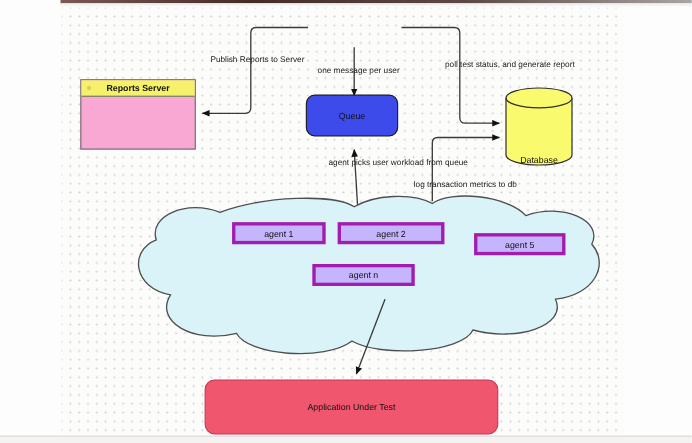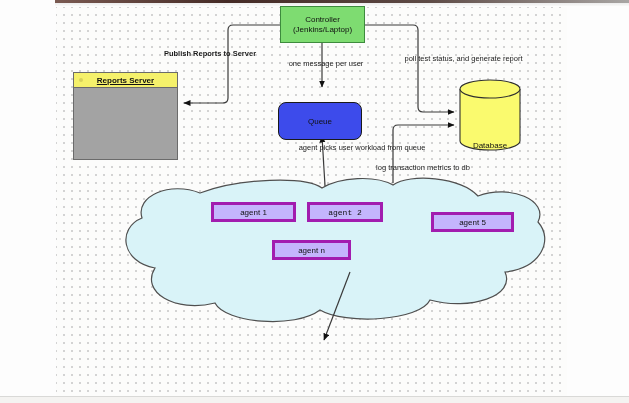--- a/index.html
+++ b/index.html
@@ -14,40 +14,40 @@
   .top-chrome2{position:absolute;left:55px;top:3px;right:0;height:3px;
                background:linear-gradient(180deg,#ececec,#f9f9f8);}
   .bottom-strip{position:absolute;left:0;top:396px;right:0;height:7px;
                 background:#f4f3f1;border-top:1px solid #d9d9d7;}
   svg{position:absolute;left:0;top:0;}
 
   .node{position:absolute;box-sizing:border-box;display:flex;align-items:center;
         justify-content:center;text-align:center;font-size:8px;color:#111;}
   .controller{left:280px;top:6px;width:85px;height:37px;background:#7edc71;
               border:1px solid #3d8b3d;flex-direction:column;line-height:10px;}
-  .reports{left:73px;top:72px;width:105px;height:88px;border:1px solid #6b6b6b;
-           background:#a3a3a3;display:block;text-decoration:underline;}
+  .reports{left:73px;top:72px;width:105px;height:64px;border:1px solid #6b6b6b;
+           background:#f9a8d4;display:block;}
   .reports-header{position:relative;height:14px;background:#f5f16b;border-bottom:1px solid #6b6b6b;
                   display:flex;align-items:center;justify-content:center;font-weight:bold;font-size:8px;}
   .disclosure-dot{position:absolute;left:5px;top:5px;width:4px;height:4px;border-radius:50%;
                   background:#d8d25c;}
-  .queue{left:278px;top:102px;width:84px;height:38px;background:#3d4beb;
+  .queue{left:278px;top:86px;width:84px;height:38px;background:#3d4beb;
          border:1px solid #1a1a1a;border-radius:8px;}
   .db-label{left:462px;top:106px;width:56px;height:14px;margin-top:32px;}
   .agent{background:#c4b5fd;border:3px solid #a21caf;margin-left:24px;}
   .agent1{left:187px;top:202px;width:85px;height:20px;}
-  .agent2{left:283px;top:202px;width:76px;height:20px;font-family:Liberation Mono, monospace;}
+  .agent2{left:283px;top:202px;width:97px;height:20px;}
   .agent3{left:407px;top:212px;width:83px;height:20px;}
-  .agentn{left:248px;top:240px;width:79px;height:20px;}
+  .agentn{left:260px;top:240px;width:93px;height:20px;}
   .app{left:186px;top:345px;width:267px;height:50px;background:#f0566e;
        border:1px solid #c2385a;border-radius:9px;}
 
   .edge-label{position:absolute;transform:translateX(-50%);white-space:nowrap;
               font-size:7.5px;color:#1a1a1a;}
-  .lbl-publish{left:210px;top:49px;font-weight:bold;}
+  .lbl-publish{left:234px;top:49px;}
   .lbl-onemsg{left:314px;top:59px;padding-left:24px;}
   .lbl-poll{left:448px;top:54px;padding-left:31px;}
   .lbl-picks{left:314px;top:143px;margin-left:48px;}
   .lbl-log{left:423px;top:163px;}
 </style>
 </head>
 <body>
 
 <div id="stage">
   <div class="dot-area"></div>
@@ -83,24 +83,20 @@
     <g fill="none" stroke="#3a3a3a" stroke-width="1.2">
       <path d="M280,25 H233 Q228,25 228,30 V98 Q228,103 223,103 H184" marker-end="url(#arr)"></path>
       <path d="M322,43 V87" marker-end="url(#arr)"></path>
       <path d="M365,25 H413 Q418,25 418,30 V107 Q418,112 423,112 H454" marker-end="url(#arr)"></path>
       <path d="M325,186 L322,136" marker-end="url(#arr)"></path>
       <path d="M393,183 V130 Q393,125 398,125 H454" marker-end="url(#arr)"></path>
       <path d="M350,272 L324,340" marker-end="url(#arr)"></path>
     </g>
   </svg>
 
-  <div class="node controller">
-    <span>Controller</span>
-    <span>(Jenkins/Laptop)</span>
-  </div>
 
   <div class="node reports">
     <div class="reports-header">
       <span class="disclosure-dot"></span>
       <span>Reports Server</span>
     </div>
   </div>
 
   <div class="node queue">
     <span>Queue</span>
@@ -116,19 +112,22 @@
   <div class="node agent agent2">
     <span>agent 2</span>
   </div>
   <div class="node agent agent3">
     <span>agent 5</span>
   </div>
   <div class="node agent agentn">
     <span>agent n</span>
   </div>
 
+  <div class="node app">
+    <span>Application Under Test</span>
+  </div>
 
   <div class="edge-label lbl-publish">Publish Reports to Server</div>
   <div class="edge-label lbl-onemsg">one message per user</div>
   <div class="edge-label lbl-poll">poll test status, and generate report</div>
   <div class="edge-label lbl-picks">agent picks user workload from queue</div>
   <div class="edge-label lbl-log">log transaction metrics to db</div>
 </div>
 
 </body></html>

